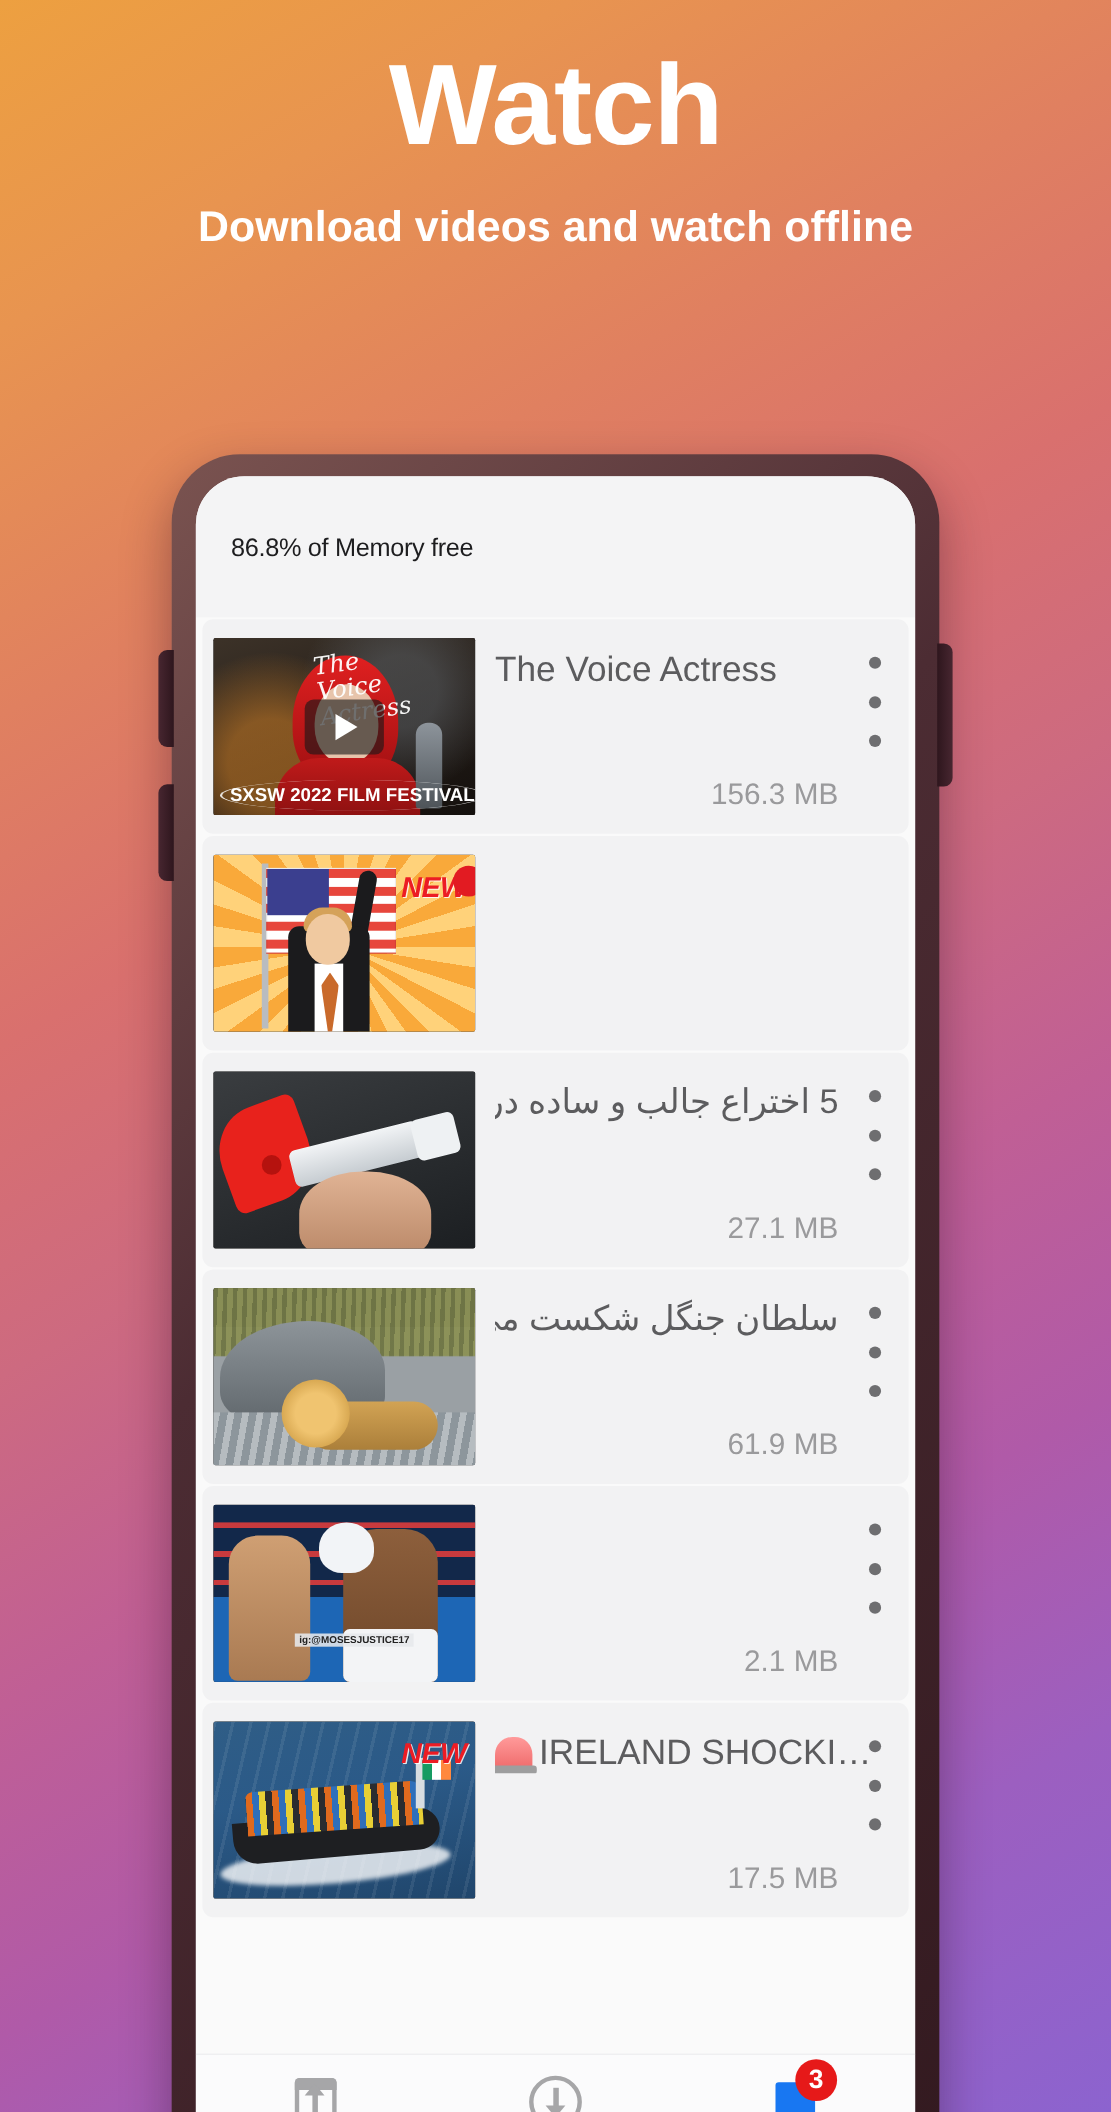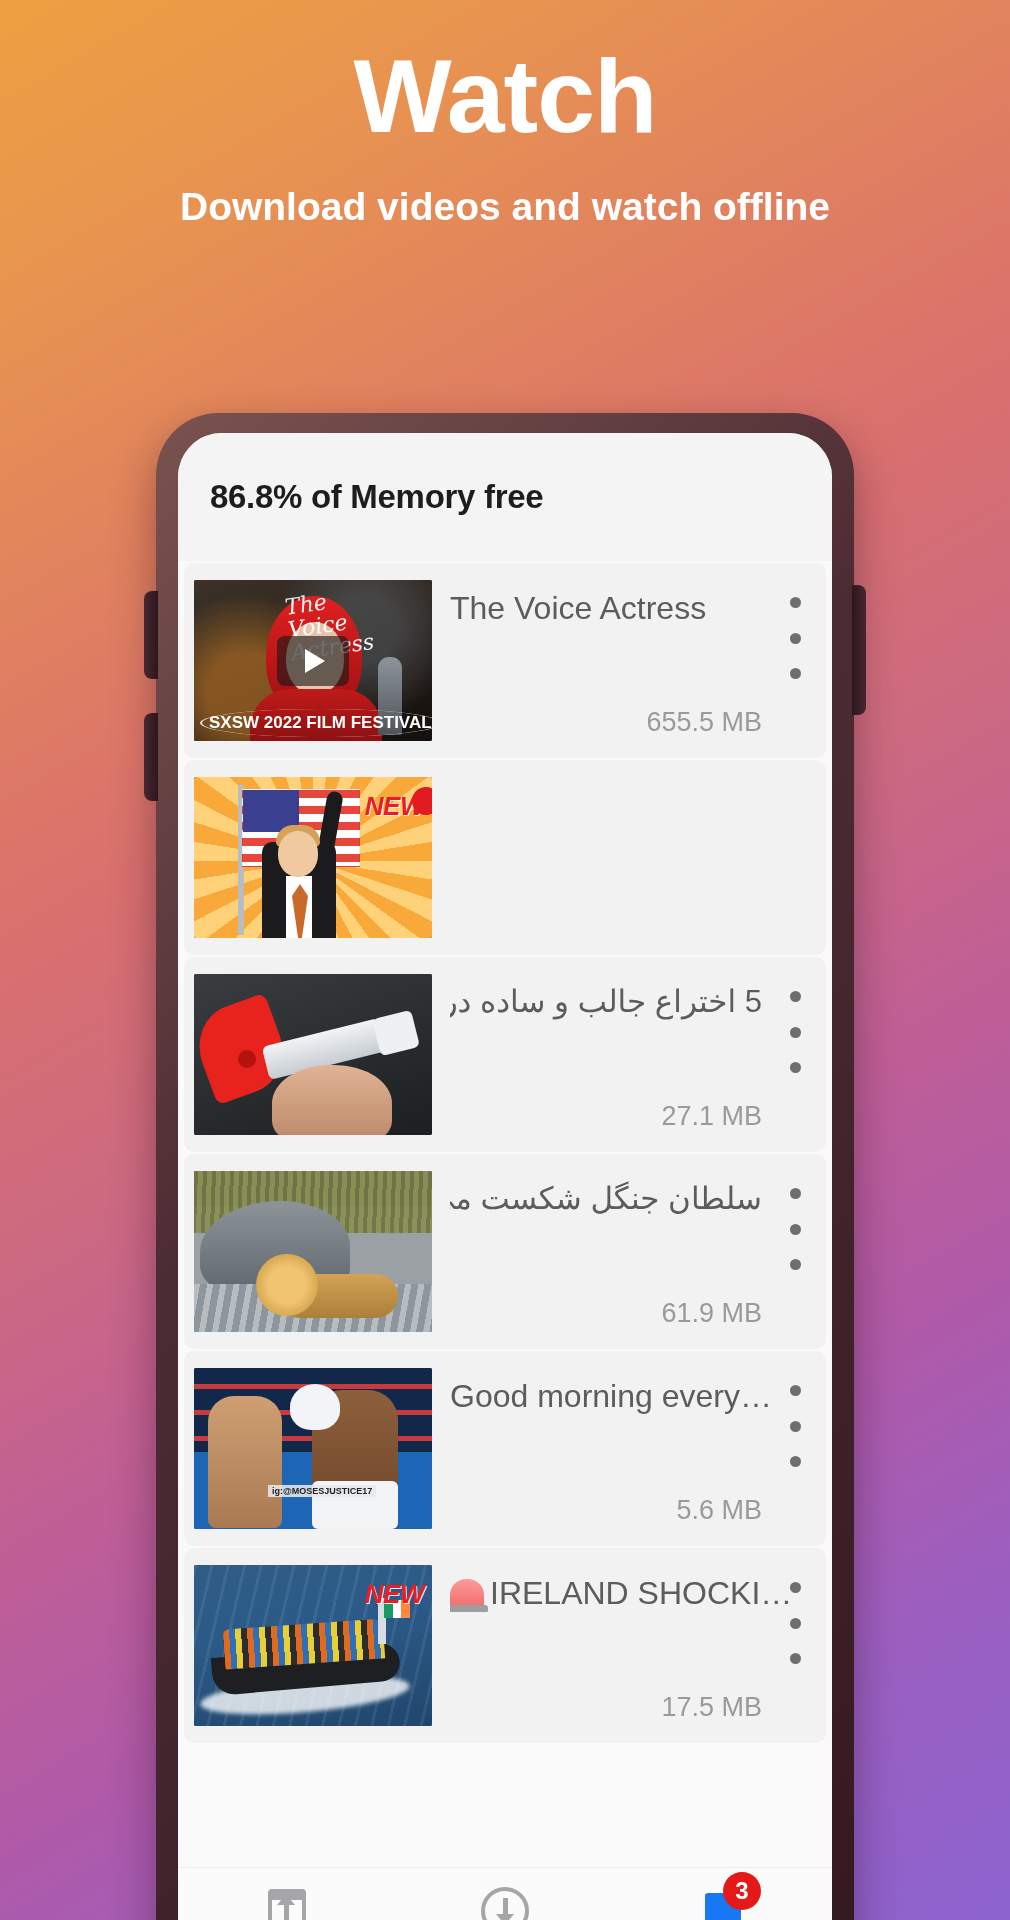--- a/index.html
+++ b/index.html
@@ -95,22 +95,22 @@
   .app-header {
     height: 128px;
     flex: 0 0 128px;
     display: flex;
     align-items: center;
     padding-left: 32px;
     background: #f4f4f5;
     box-shadow: 0 1px 0 rgba(0,0,0,0.05);
   }
   .memory-text {
-    font-size: 33px;
-    font-weight: bold;
+    font-size: 23px;
+    font-weight: normal;
     color: #1d1d1f;
     letter-spacing: -0.3px;
   }
 
   
   .file-list {
     flex: 1 1 auto;
     overflow: hidden;
     padding: 2px 0 0 0;
     background: #fafafa;
@@ -637,21 +637,21 @@
             <div class="va-laurels">
               <div class="laurel big">SXSW 2022 FILM FESTIVAL</div>
               <div class="laurel">VERY SHORT AWARDS</div>
 
             </div>
           </div>
           <div class="play-btn"></div>
         </div>
         <div class="row-body">
           <div class="row-title">The Voice Actress</div>
-          <div class="row-size">655.5 MB</div>
+          <div class="row-size">156.3 MB</div>
           <div class="kebab">
               <i></i>
               <i></i>
               <i></i>
             </div>
         </div>
       </div>
 
       <div class="file-row">
         <div class="thumb">
@@ -718,22 +718,21 @@
           <div class="art art-box">
             <div class="box-ropes"></div>
             <div class="box-fighter-l"></div>
             <div class="box-fighter-r"></div>
             <div class="box-short-r"></div>
             <div class="box-glove"></div>
             <div class="box-tag">ig:@MOSESJUSTICE17</div>
           </div>
         </div>
         <div class="row-body">
-          <div class="row-title">Good morning every…</div>
-          <div class="row-size">5.6 MB</div>
+          <div class="row-size">2.1 MB</div>
           <div class="kebab">
               <i></i>
               <i></i>
               <i></i>
             </div>
         </div>
       </div>
 
       <div class="file-row">
         <div class="thumb">

